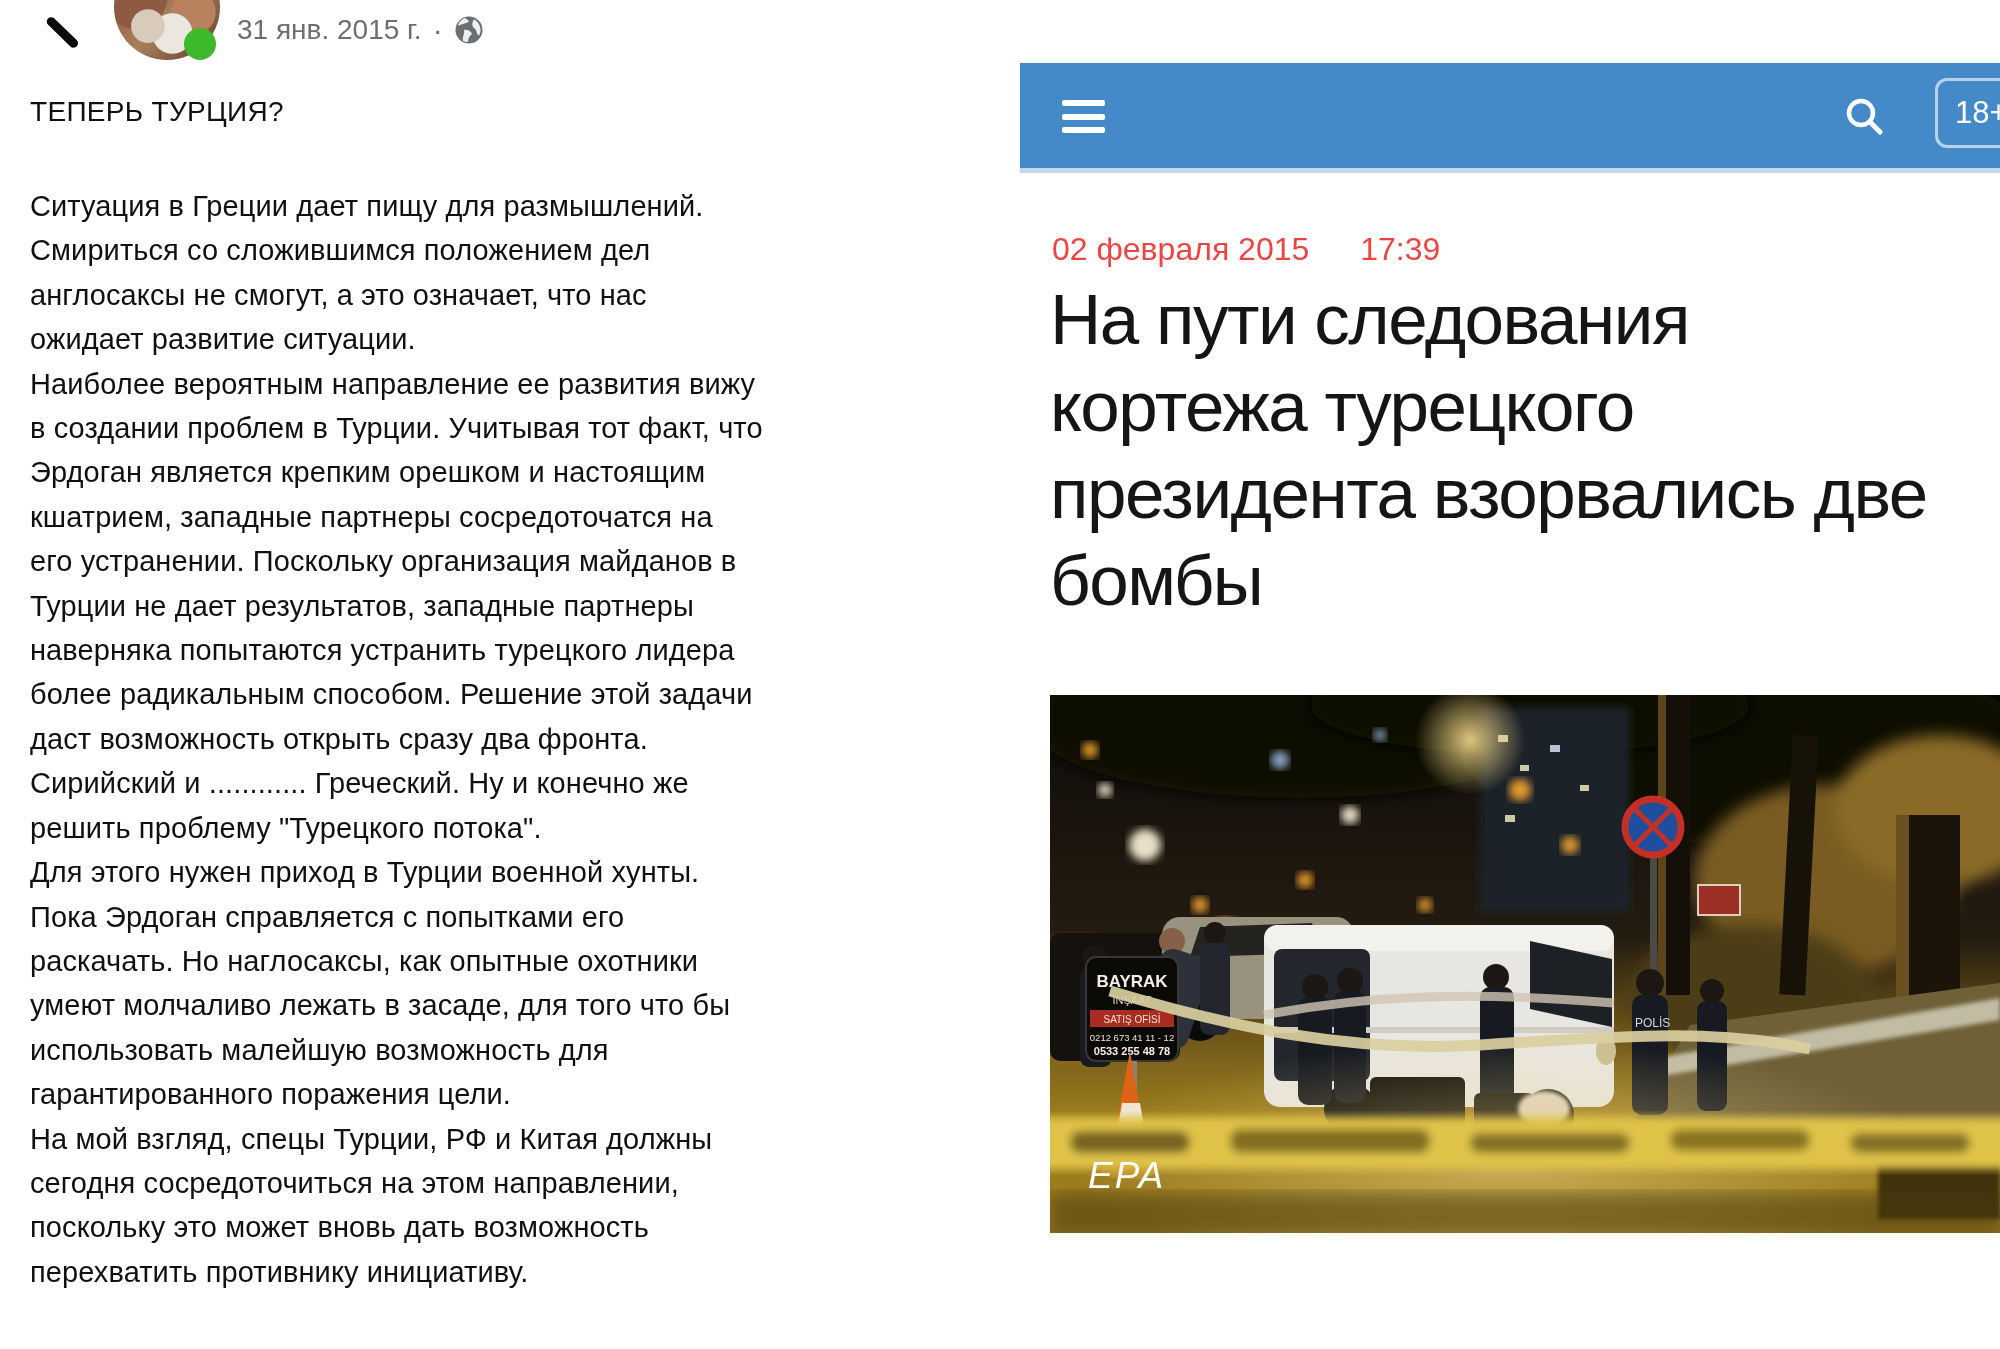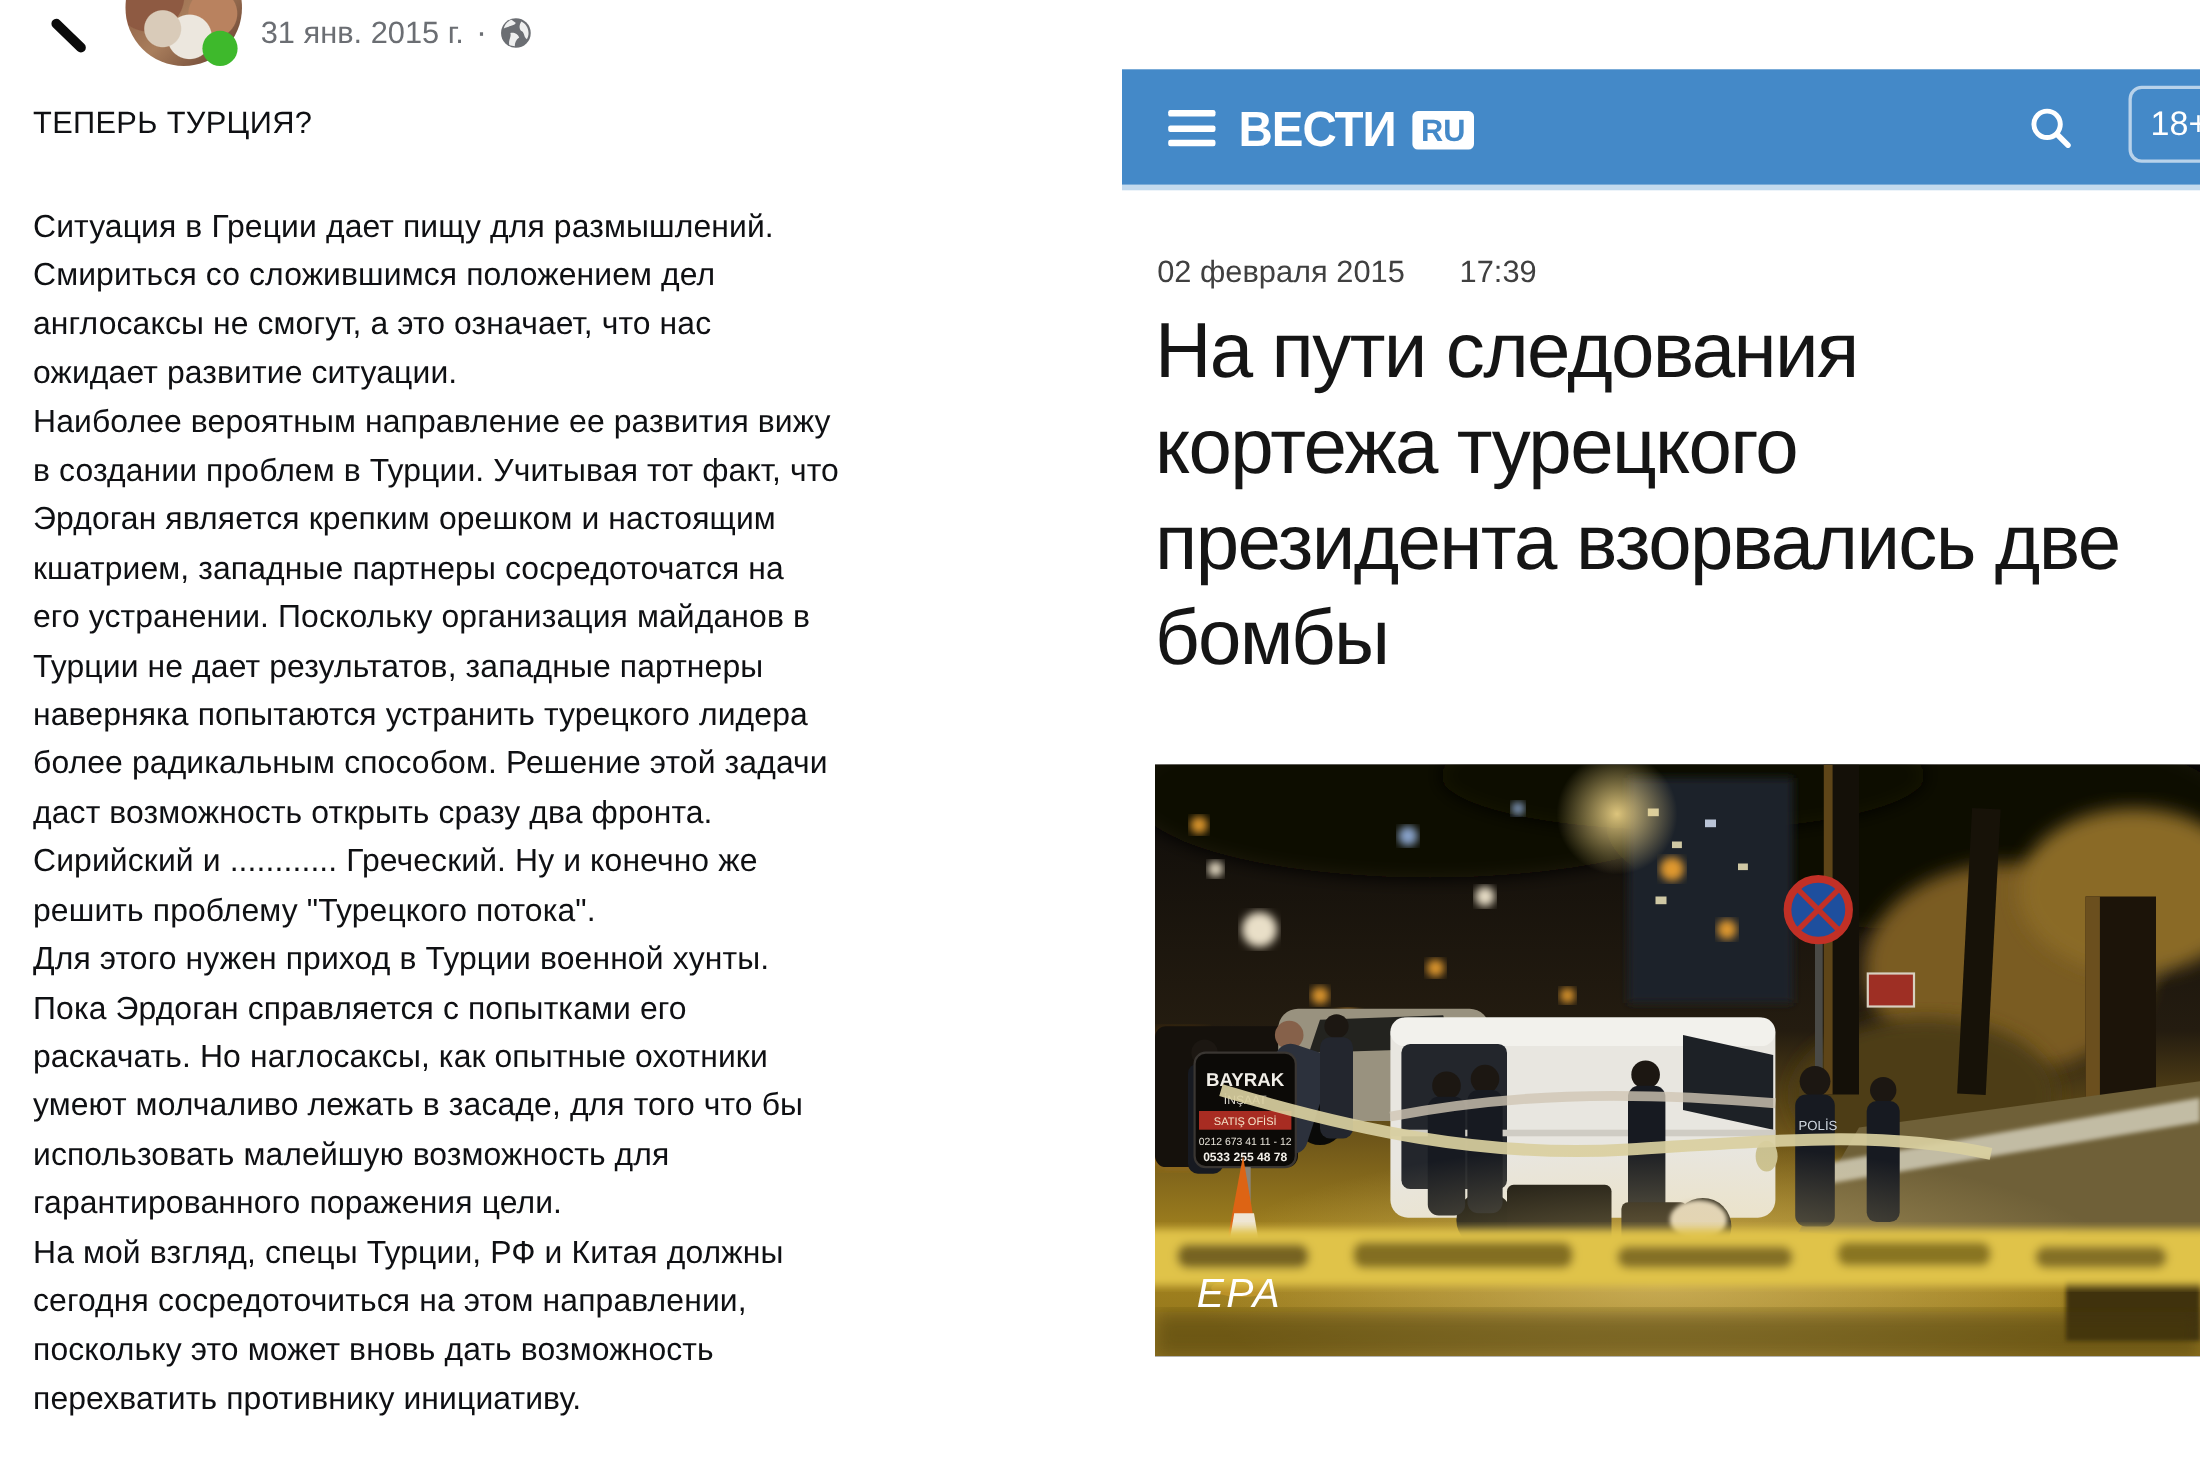--- a/index.html
+++ b/index.html
@@ -34,21 +34,21 @@
   .menu-btn span{display:block;height:6px;background:#fff;border-radius:2px;}
   .brand{position:absolute;left:106px;top:29px;display:flex;align-items:center;gap:9px;cursor:pointer;}
   .brand-word{color:#fff;font-weight:bold;font-size:45px;letter-spacing:-1px;transform:scaleX(.96);
           transform-origin:left center;}
   .brand-ru{background:#fff;color:#4489c8;font-weight:bold;font-size:28px;padding:4px 8px 3px;
           border-radius:5px;line-height:1;}
   .search-btn{position:absolute;left:822px;top:31px;width:46px;height:46px;cursor:pointer;}
   .age-badge{position:absolute;left:915px;top:15px;width:120px;height:70px;box-sizing:border-box;
           border:3px solid rgba(255,255,255,.62);border-radius:12px;color:#fff;font-size:31px;
           display:flex;align-items:center;padding-left:17px;}
-  .article-meta{position:absolute;left:1052px;top:231px;font-size:28px;color:#404040;}
+  .article-meta{position:absolute;left:1052px;top:231px;font-size:32px;color:#ef4444;}
   .article-meta .time{margin-left:42px;}
   .headline{position:absolute;left:1050px;top:276px;width:1020px;font-size:71px;line-height:87px;
           color:#151515;white-space:pre;letter-spacing:-1.5px;}
   .photo{position:absolute;left:1050px;top:695px;width:950px;height:538px;overflow:hidden;
           background:#120f0a;}
   .photo svg{position:absolute;left:0;top:0;width:100%;height:100%;}
   .photo-credit{position:absolute;left:38px;top:460px;color:#fff;font-size:37px;font-style:italic;
           letter-spacing:2px;font-weight:400;}
 </style>
 </head>
@@ -97,24 +97,20 @@
 сегодня сосредоточиться на этом направлении,
 поскольку это может вновь дать возможность
 перехватить противнику инициативу.</div>
 
   <div class="site-header">
     <div class="menu-btn">
       <span></span>
       <span></span>
       <span></span>
     </div>
-    <div class="brand">
-      <span class="brand-word">ВЕСТИ</span>
-      <span class="brand-ru">RU</span>
-    </div>
     <svg class="search-btn" viewBox="0 0 46 46">
       <g>
         <circle cx="19" cy="19" r="12" fill="none" stroke="#fff" stroke-width="4.5"></circle>
         <line x1="28" y1="28" x2="38" y2="38" stroke="#fff" stroke-width="5" stroke-linecap="round"></line>
       </g>
     </svg>
     <div class="age-badge">
       <span>18+</span>
     </div>
   </div>

